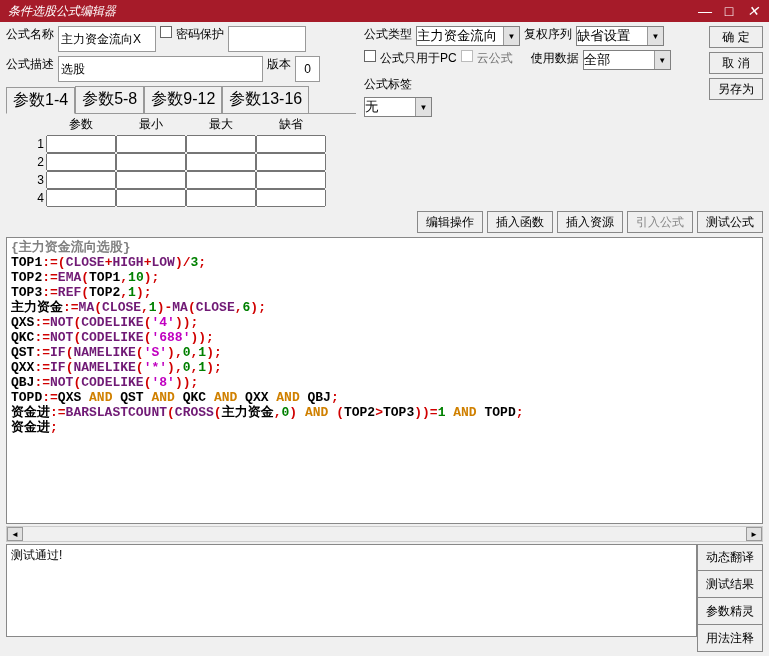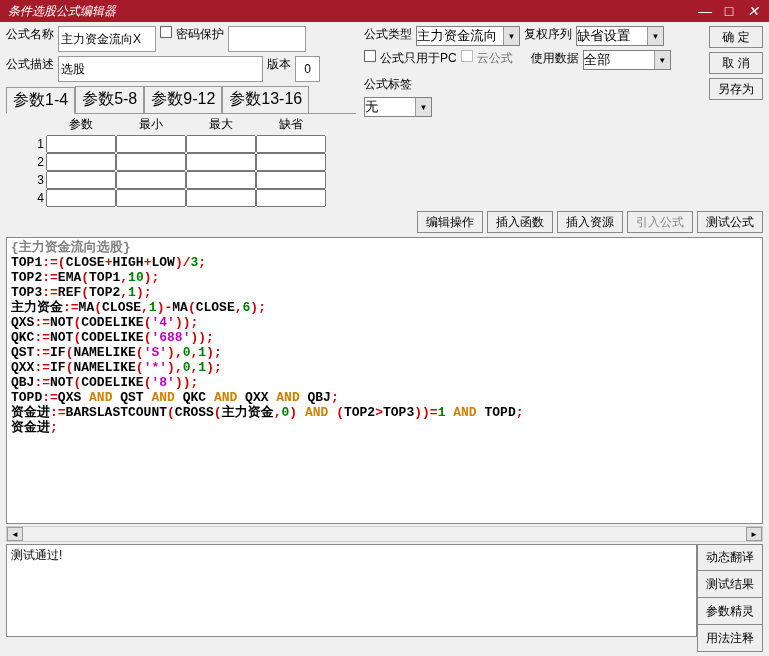--- a/index.html
+++ b/index.html
@@ -26,21 +26,21 @@
 .param-grid table { border-collapse: collapse; }
 .param-grid th { font-weight: normal; font-size: 12px; padding: 0 20px 2px 20px; }
 .param-grid td.idx { width: 14px; text-align: right; font-size: 12px; padding-right: 2px; }
 .param-grid input { width: 70px; height: 18px; }
 .action-row { display: flex; justify-content: flex-end; gap: 4px; padding: 2px 6px; }
 .right-btns { display: flex; flex-direction: column; gap: 4px; margin-left: 4px; }
 .code-area { flex: 1; background: #fff; border: 1px solid #888; margin: 2px 6px; padding: 2px 4px; font-family: "Consolas", "Courier New", monospace; font-size: 13px; font-weight: bold; line-height: 15px; overflow: auto; white-space: pre; }
 .c-gray { color: #808080; }
 .c-black { color: #000; }
 .c-red { color: #d00000; }
-.c-blue { color: #000000; }
+.c-blue { color: #701a75; }
 .c-green { color: #008000; }
 .c-orange { color: #d08000; }
 .c-magenta { color: #c000c0; }
 .status-area { display: flex; margin: 0 6px 4px 6px; }
 .status-box { flex: 1; border: 1px solid #888; background: #fff; height: 93px; padding: 2px 4px; font-size: 12px; }
 .side-btns { display: flex; flex-direction: column; }
 .side-btns .btn-std { height: 27px; border-top: none; }
 .side-btns .btn-std:first-child { border-top: 1px solid #888; }
 .scrollbar-h { height: 16px; background: #f0f0f0; border: 1px solid #ccc; margin: 0 6px 2px 6px; display: flex; }
 .sb-btn { width: 16px; height: 14px; background: #e1e1e1; border: 1px solid #999; display: flex; align-items: center; justify-content: center; font-size: 8px; cursor: pointer; }

